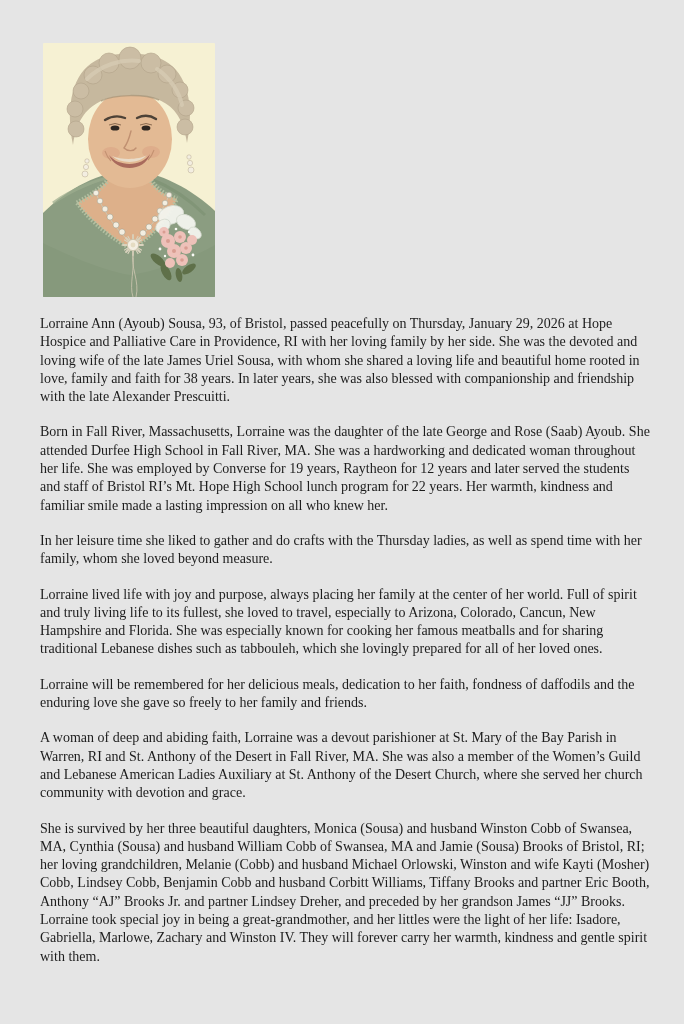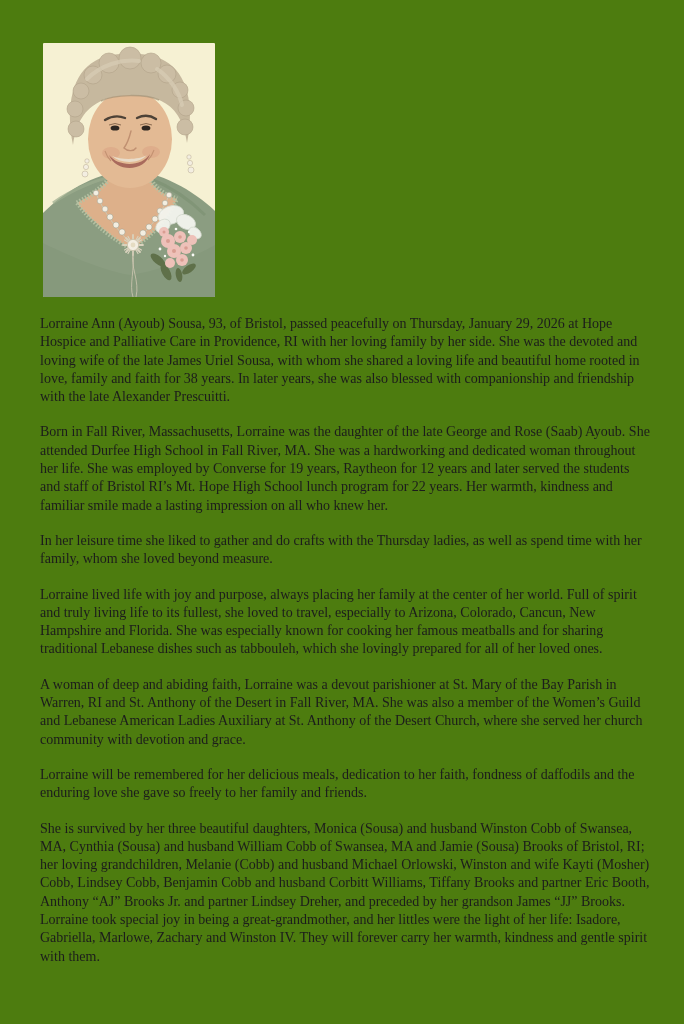--- a/index.html
+++ b/index.html
@@ -4,21 +4,21 @@
 <style>
   html, body {
     margin: 0;
     padding: 0;
     background: #ffffff;
   }
   .page {
     position: relative;
     width: 684px;
     height: 1024px;
-    background: #4d7c0f;
+    background: #e5e5e5;
     font-family: "Liberation Serif", "DejaVu Serif", serif;
     overflow: hidden;
   }
   .photo {
     position: absolute;
     left: 43px;
     top: 43px;
     width: 172px;
     height: 254px;
     border-radius: 1px;
@@ -183,18 +183,18 @@
         </g>
       </g>
     </svg>
   </div>
 
   <div class="obituary-text">
     <p>Lorraine Ann (Ayoub) Sousa, 93, of Bristol, passed peacefully on Thursday, January 29, 2026 at Hope Hospice and Palliative Care in Providence, RI with her loving family by her side. She was the devoted and loving wife of the late James Uriel Sousa, with whom she shared a loving life and beautiful home rooted in love, family and faith for 38 years. In later years, she was also blessed with companionship and friendship with the late Alexander Prescuitti.</p>
     <p>Born in Fall River, Massachusetts, Lorraine was the daughter of the late George and Rose (Saab) Ayoub. She attended Durfee High School in Fall River, MA. She was a hardworking and dedicated woman throughout her life. She was employed by Converse for 19 years, Raytheon for 12 years and later served the students and staff of Bristol RI’s Mt. Hope High School lunch program for 22 years. Her warmth, kindness and familiar smile made a lasting impression on all who knew her.</p>
     <p>In her leisure time she liked to gather and do crafts with the Thursday ladies, as well as spend time with her family, whom she loved beyond measure.</p>
     <p>Lorraine lived life with joy and purpose, always placing her family at the center of her world. Full of spirit and truly living life to its fullest, she loved to travel, especially to Arizona, Colorado, Cancun, New Hampshire and Florida. She was especially known for cooking her famous meatballs and for sharing traditional Lebanese dishes such as tabbouleh, which she lovingly prepared for all of her loved ones.</p>
+    <p>Lorraine will be remembered for her delicious meals, dedication to her faith, fondness of daffodils and the enduring love she gave so freely to her family and friends.</p>
     <p>A woman of deep and abiding faith, Lorraine was a devout parishioner at St. Mary of the Bay Parish in Warren, RI and St. Anthony of the Desert in Fall River, MA. She was also a member of the Women’s Guild and Lebanese American Ladies Auxiliary at St. Anthony of the Desert Church, where she served her church community with devotion and grace.</p>
-    <p>Lorraine will be remembered for her delicious meals, dedication to her faith, fondness of daffodils and the enduring love she gave so freely to her family and friends.</p>
     <p>She is survived by her three beautiful daughters, Monica (Sousa) and husband Winston Cobb of Swansea, MA, Cynthia (Sousa) and husband William Cobb of Swansea, MA and Jamie (Sousa) Brooks of Bristol, RI; her loving grandchildren, Melanie (Cobb) and husband Michael Orlowski, Winston and wife Kayti (Mosher) Cobb, Lindsey Cobb, Benjamin Cobb and husband Corbitt Williams, Tiffany Brooks and partner Eric Booth, Anthony “AJ” Brooks Jr. and partner Lindsey Dreher, and preceded by her grandson James “JJ” Brooks. Lorraine took special joy in being a great-grandmother, and her littles were the light of her life: Isadore, Gabriella, Marlowe, Zachary and Winston IV. They will forever carry her warmth, kindness and gentle spirit with them.</p>
   </div>
 
 </div>
 
 </body></html>

